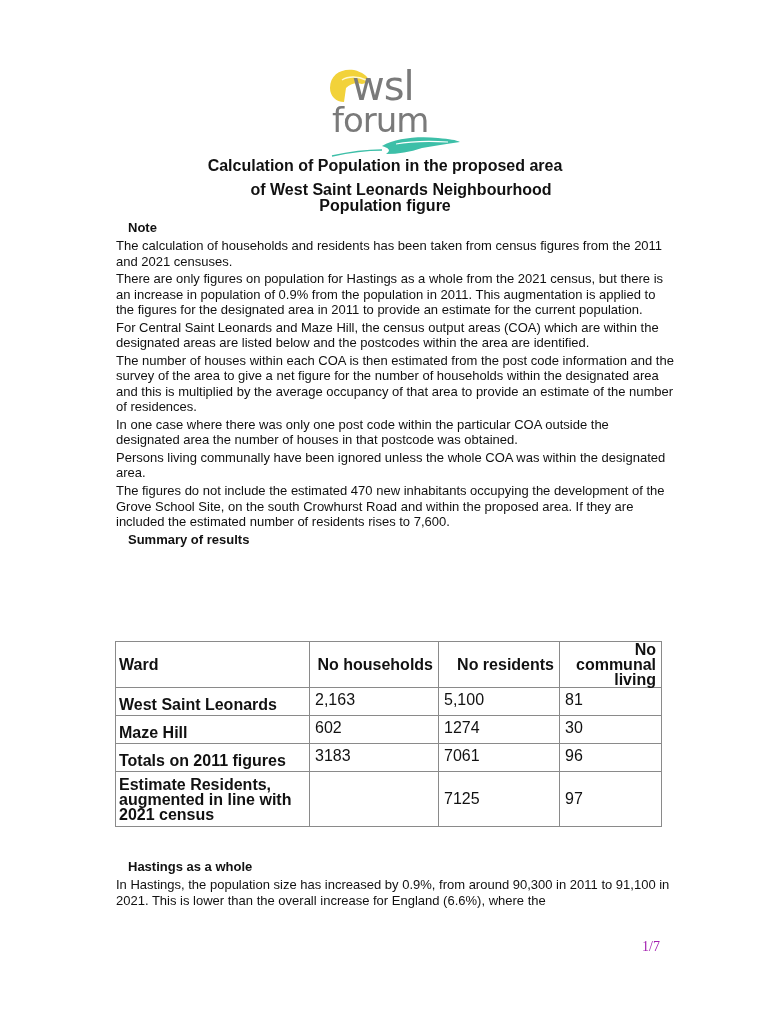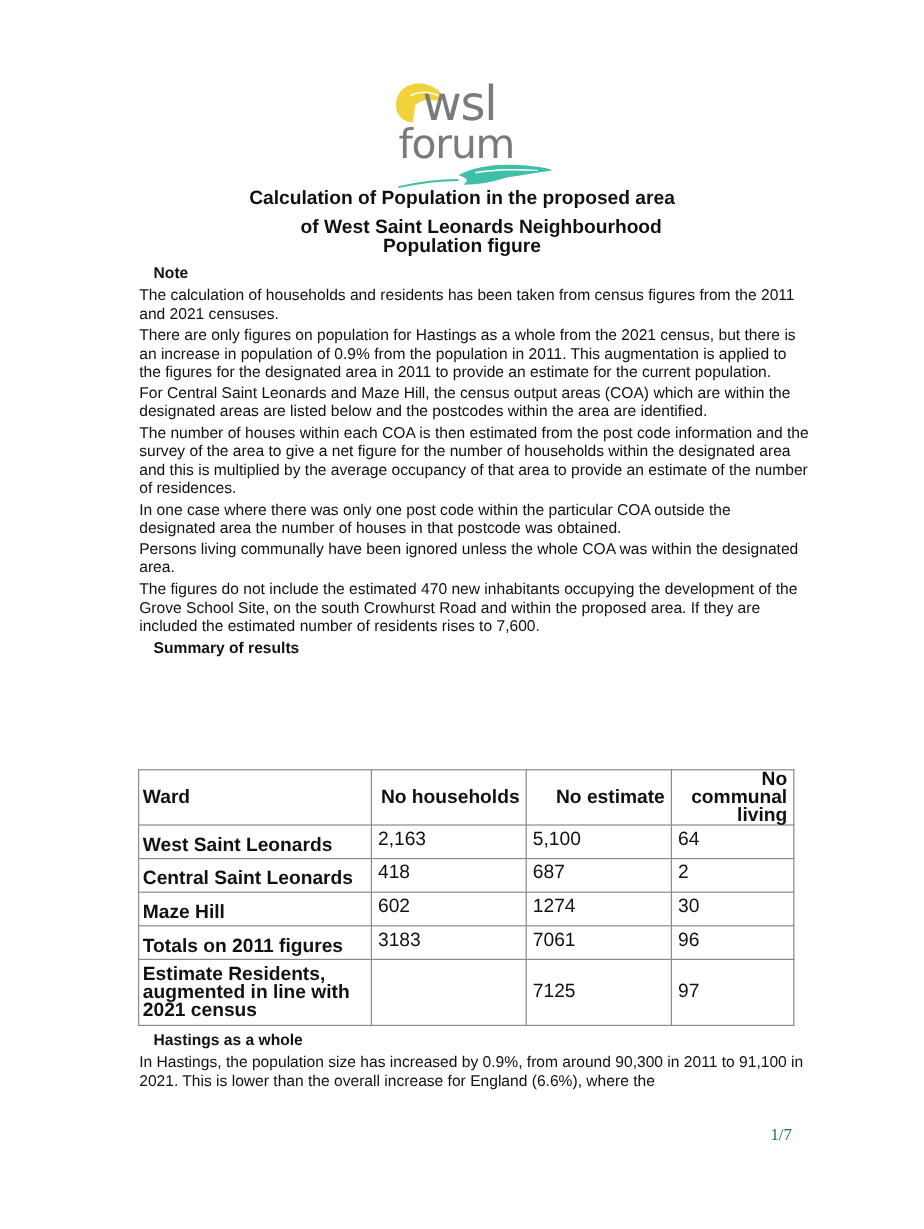--- a/index.html
+++ b/index.html
@@ -24,21 +24,21 @@
     table.summary td { border: 1px solid #8a8a8a; padding: 0 5px; vertical-align: middle; }
     table.summary td.num { text-align: left; vertical-align: top; padding-top: 3px; }
     table.summary td.hdr { font-weight: bold; text-align: right; line-height: 15px; }
     table.summary td.rowlabel { font-weight: bold; padding-left: 3px; }
     table.summary td.lbl-ward { font-weight: bold; padding-left: 3px; }
 
     .hastings { position: absolute; left: 116px; top: 859px; width: 560px; font-size: 13px; line-height: 15.3px; }
     .hastings p { margin: 0; }
 
     .page-num { position: absolute; left: 642px; top: 939px; font-family: "Liberation Serif", serif;
-                font-size: 14px; color: #0f766e; }
+                font-size: 14px; color: #a21caf; }
   </style>
 </head>
 <body>
 
 <div class="page">
 
   <svg class="logo" viewBox="0 0 140 94" xmlns="http://www.w3.org/2000/svg">
 
     <path d="M4 22 C4 8 16 2 28 4 C36 6 42 10 44 16 L36 18 C30 16 24 18 20 22 L18 36 C10 36 4 30 4 22 Z" fill="#F2D23A"></path>
     <path d="M16 14 C22 10 32 10 40 14" stroke="#fff8d0" stroke-width="1.5" fill="none"></path>
@@ -66,34 +66,28 @@
     <p>Persons living communally have been ignored unless the whole COA was within the designated area.</p>
     <p>The figures do not include the estimated 470 new inhabitants occupying the development of the Grove School Site, on the south Crowhurst Road and within the proposed area. If they are included the estimated number of residents rises to 7,600.</p>
     <div class="heading">Summary of results</div>
   </div>
 
   <table class="summary">
     <tbody>
         <tr style="height:44px;">
       <td class="lbl-ward" style="width:185px;">Ward</td>
       <td class="hdr" style="width:118px;">No households</td>
-      <td class="hdr" style="width:110px;">No estimate</td>
+      <td class="hdr" style="width:110px;">No residents</td>
       <td class="hdr" style="width:91px;">No communal living</td>
     </tr>
     <tr style="height:28px;">
       <td class="rowlabel" style="padding-top:6px;">West Saint Leonards</td>
       <td class="num">2,163</td>
       <td class="num">5,100</td>
-      <td class="num">64</td>
-    </tr>
-    <tr style="height:28px;">
-      <td class="rowlabel" style="padding-top:6px;">Central Saint Leonards</td>
-      <td class="num">418</td>
-      <td class="num">687</td>
-      <td class="num">2</td>
+      <td class="num">81</td>
     </tr>
     <tr style="height:28px;">
       <td class="rowlabel" style="padding-top:6px;">Maze Hill</td>
       <td class="num">602</td>
       <td class="num">1274</td>
       <td class="num">30</td>
     </tr>
     <tr style="height:28px;">
       <td class="rowlabel" style="padding-top:6px;">Totals on 2011 figures</td>
       <td class="num">3183</td>

